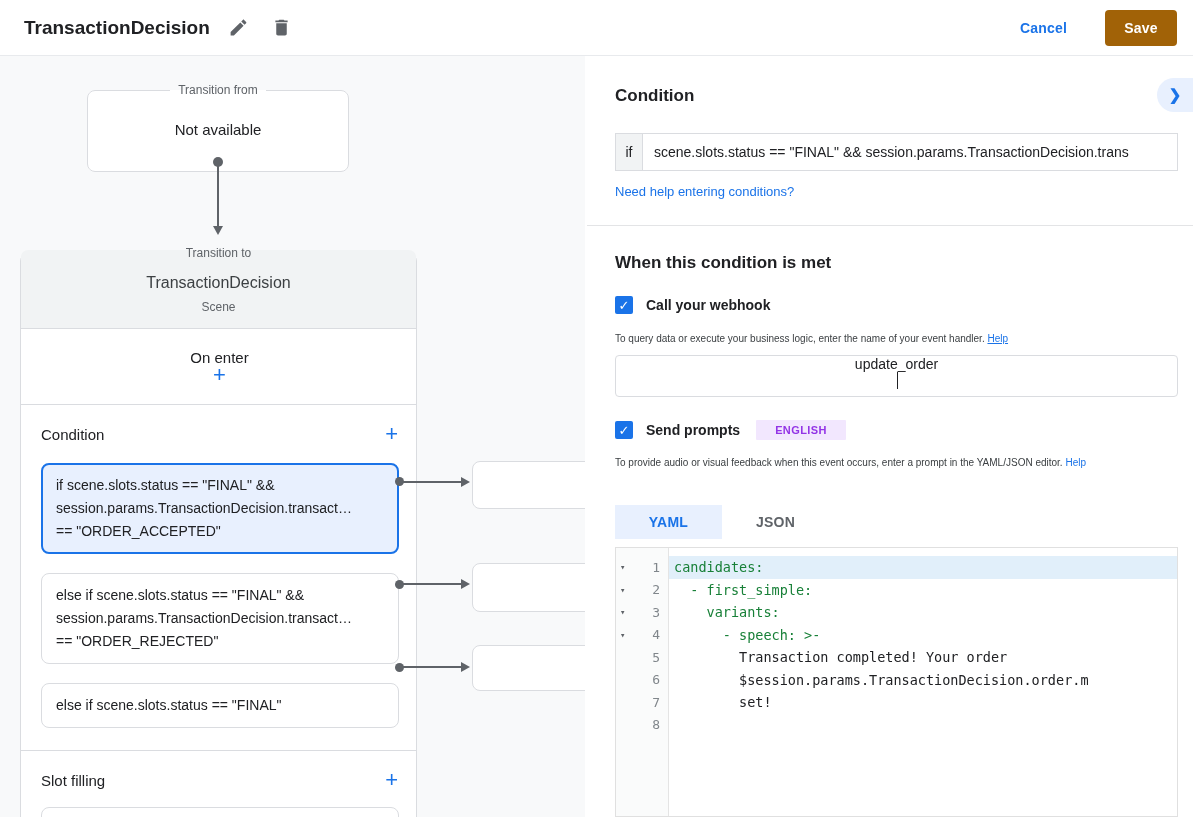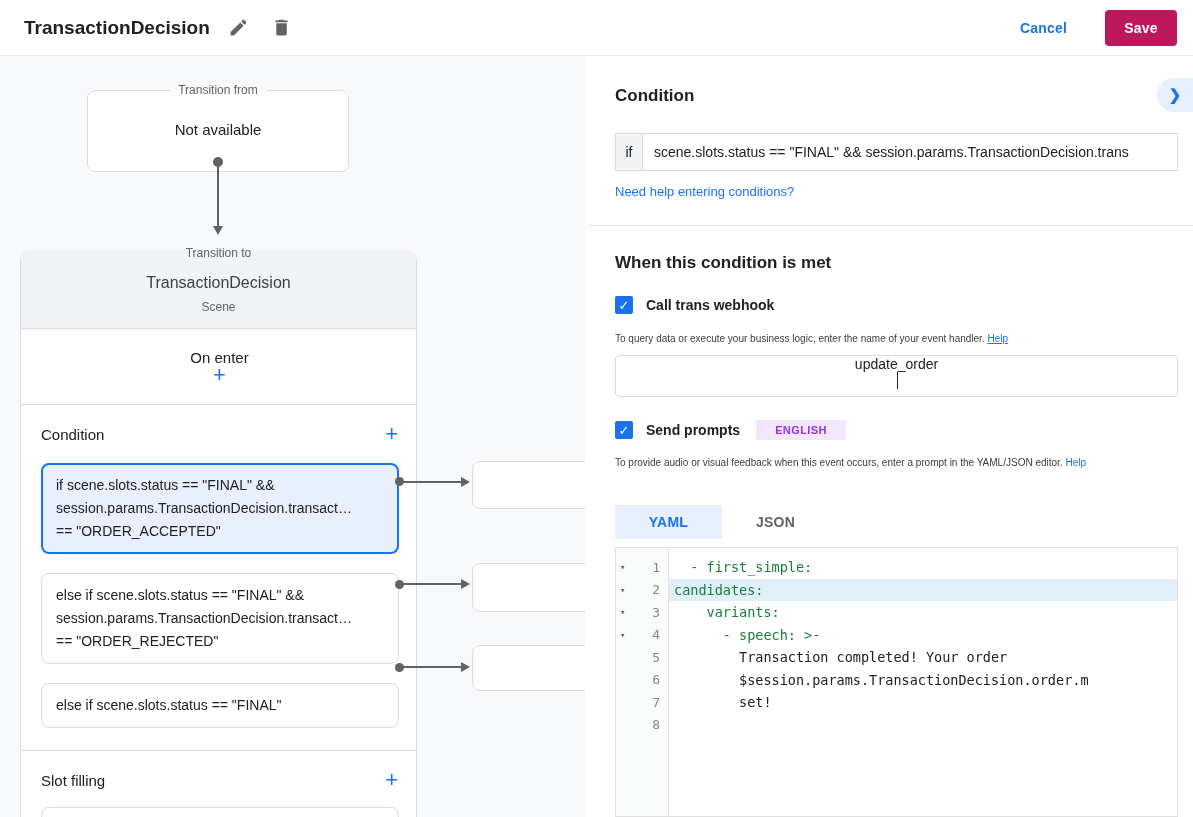--- a/index.html
+++ b/index.html
@@ -16,21 +16,21 @@
   .appbar {
     position:absolute; left:0; top:0; width:1193px; height:56px;
     background:#fff; border-bottom:1px solid #e8eaed;
     display:flex; align-items:center; padding:0 16px; z-index:30;
   }
   .appbar-title { font-size:19px; color:#202124; margin:0 14px 0 8px; }
   .icon-btn { background:none; border:none; cursor:pointer; padding:4px; margin-right:14px; display:flex; align-items:center; }
   .icon-btn svg { fill:#5f6368; }
   .appbar-spacer { flex:1; }
   .cancel-btn { background:none; border:none; color:#1a73e8; font-size:14px; font-weight:bold; letter-spacing:.2px; margin-right:38px; cursor:pointer; font-family:inherit; }
-  .save-btn { background:#be185d; border:none; color:#fff; font-size:14px; font-weight:bold; letter-spacing:.2px; width:72px; height:36px; border-radius:4px; cursor:pointer; font-family:inherit; }
+  .save-btn { background:#a16207; border:none; color:#fff; font-size:14px; font-weight:bold; letter-spacing:.2px; width:72px; height:36px; border-radius:4px; cursor:pointer; font-family:inherit; }
 
   
   .canvas {
     position:absolute; left:0; top:56px; width:585px; height:761px;
     background:#f8f9fa; overflow:hidden;
   }
   fieldset.flow-box {
     position:absolute; border:1px solid #dadce0; border-radius:8px; background:#fff;
   }
   legend.flow-legend {
@@ -265,21 +265,21 @@
   <a class="help-link" href="#">Need help entering conditions?</a>
 
   <div class="panel-divider"></div>
 
   <h2 class="when-title">When this condition is met</h2>
 
   <div class="check-row" style="top:240px">
     <span class="checkbox">
       <span>✓</span>
     </span>
-    <span class="check-label">Call trans webhook</span>
+    <span class="check-label">Call your webhook</span>
   </div>
 
   <p class="desc" style="top:272px">
     <span>To query data or execute your business logic, enter the name of your event handler.</span>
     <a href="#" class="u">Help</a>
   </p>
 
   <div class="webhook-input">
     <span>update_order</span>
     <span class="caret"></span>
@@ -328,22 +328,22 @@
           <span>6</span>
         </div>
       <div class="g-row">
           <span>7</span>
         </div>
       <div class="g-row">
           <span>8</span>
         </div>
     </div>
     <div class="code-col">
+      <div class="c-row hl"><span class="key">candidates:</span><span></span></div>
       <div class="c-row"><span class="key">  - first_simple:</span><span></span></div>
-      <div class="c-row hl"><span class="key">candidates:</span><span></span></div>
       <div class="c-row"><span class="key">    variants:</span><span></span></div>
       <div class="c-row"><span class="key">      - speech: &gt;-</span><span></span></div>
       <div class="c-row"><span class="key"></span><span>        Transaction completed! Your order</span></div>
       <div class="c-row"><span class="key"></span><span>        $session.params.TransactionDecision.order.m</span></div>
       <div class="c-row"><span class="key"></span><span>        set!</span></div>
       <div class="c-row"><span class="key"></span><span></span></div>
     </div>
   </div>
 </div>
 

